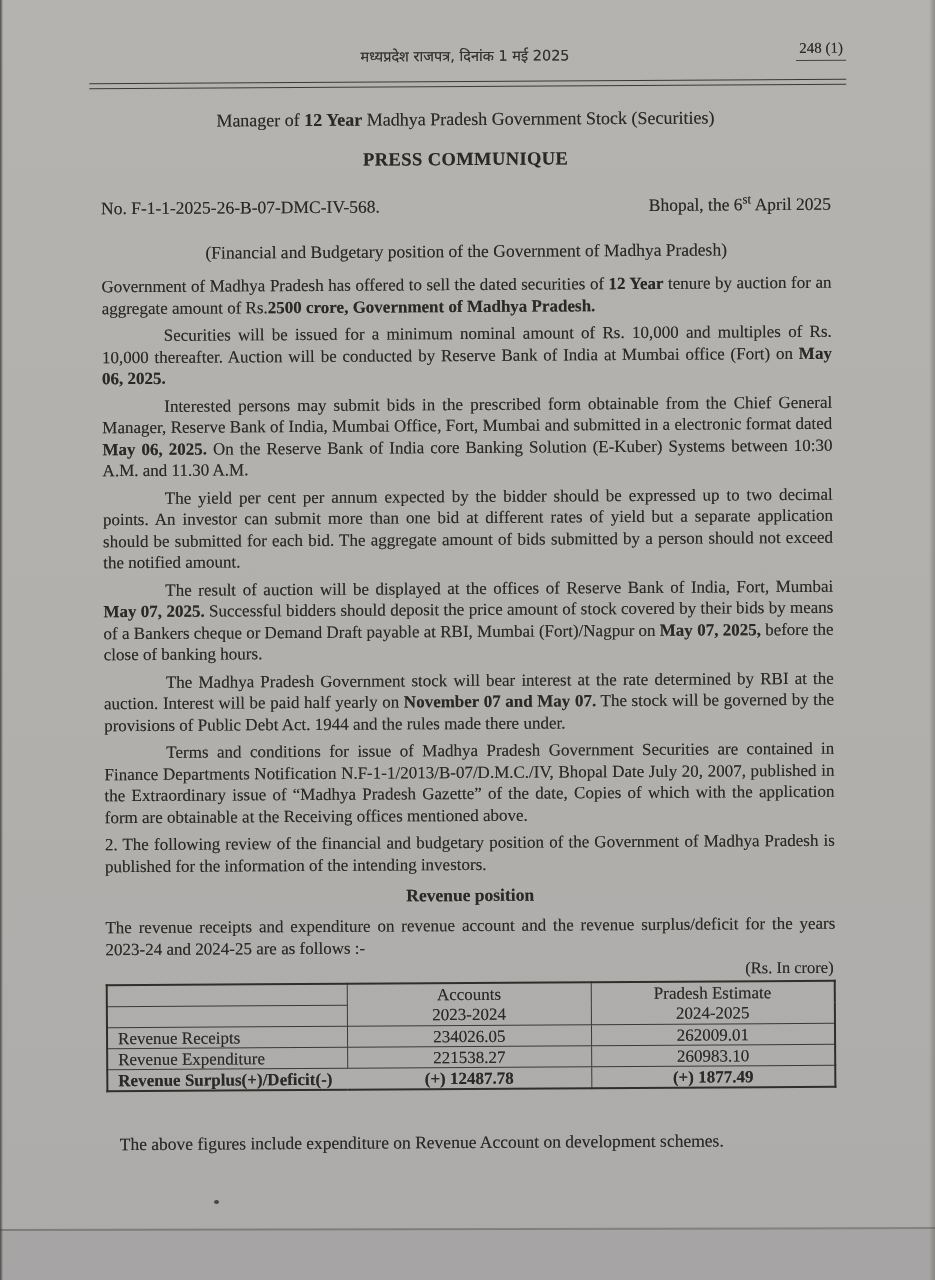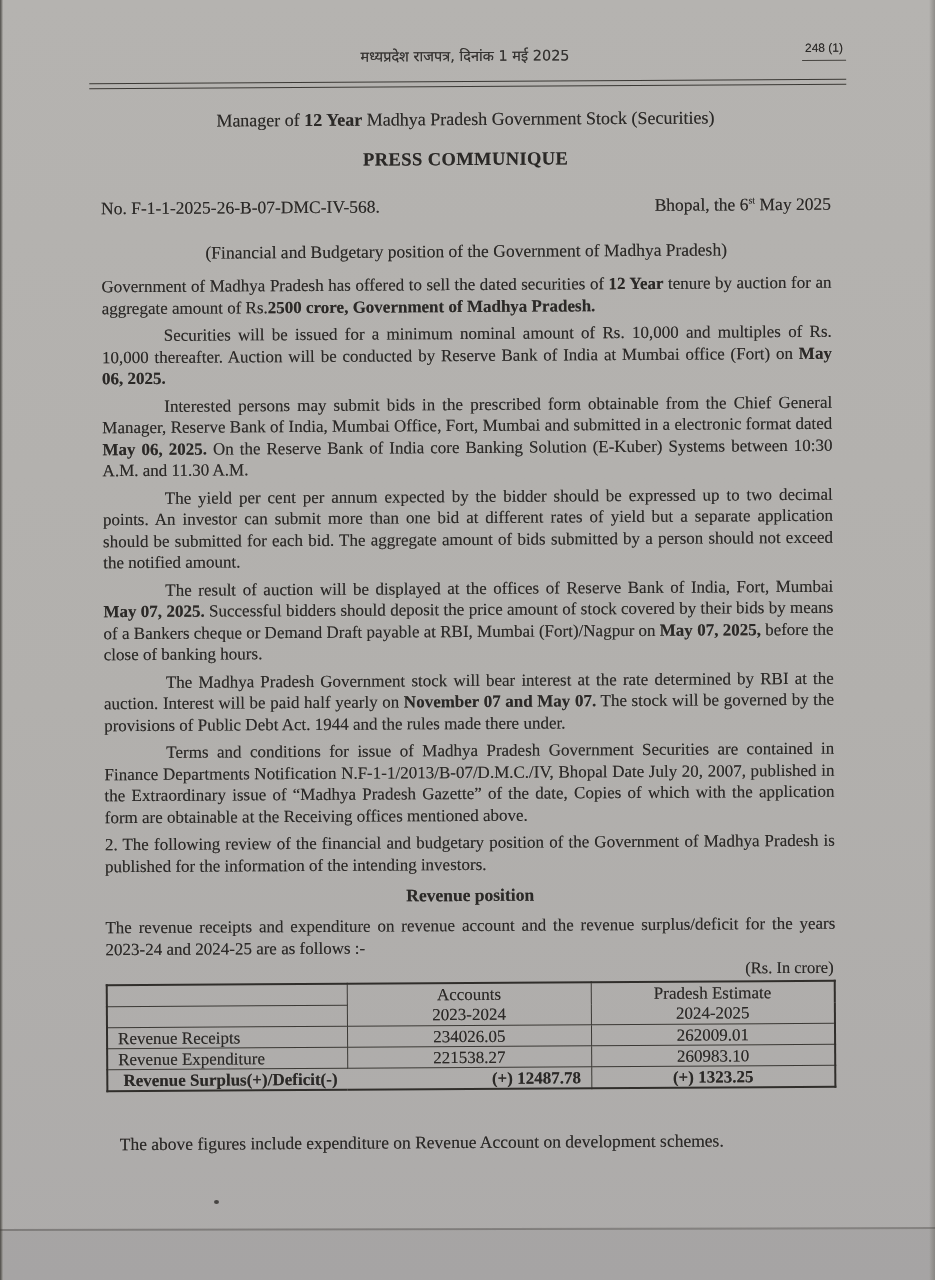--- a/index.html
+++ b/index.html
@@ -25,51 +25,51 @@
     background:#23211f;border-radius:50%;opacity:.75;}
 
   .page-content{
     position:absolute;left:100px;top:46px;width:730px;
     transform:rotate(-0.35deg);transform-origin:50% 0;
   }
   .gz-header{position:relative;text-align:center;
     font-family:"DejaVu Sans","Liberation Sans",sans-serif;
     font-size:14.5px;line-height:20px;color:#343230;}
   .page-num{position:absolute;right:-16px;top:-6px;
-    font-family:Liberation Sans, sans-serif;font-size:12px;color:#2b2927;
+    font-family:Liberation Serif, serif;font-size:15px;color:#2b2927;
     border-bottom:1.5px solid #45433f;padding:0 3px 2px;}
   .double-rule{margin:15px -16px 0 -11px;height:4px;
     border-top:1.8px solid #3b3935;border-bottom:1.3px solid #3b3935;}
 
   .title{margin-top:20px;text-align:center;font-size:18px;line-height:24px;}
   .press{margin-top:18px;text-align:center;font-size:18.5px;font-weight:bold;letter-spacing:.4px;}
   .refrow{margin-top:26px;display:flex;justify-content:space-between;align-items:flex-start;font-size:17.5px;}
   .place-date{font-size:17.5px;}
-  sup{vertical-align:super;font-size:10px;line-height:0;}
+  sup{vertical-align:super;font-size:13px;line-height:0;}
   .subtitle{margin-top:24px;text-align:center;font-size:17.5px;}
 
   .paras{margin-top:12px;}
   p.para{margin:6px 0 0;font-size:17px;line-height:21.5px;text-align:justify;}
   p.para.indent{text-indent:62px;}
 
   .rev-head{margin-top:10px;text-align:center;font-weight:bold;font-size:17.5px;}
   .rev-intro{margin-top:9px;font-size:17px;line-height:21.5px;text-align:justify;}
   .rs-crore{margin-top:2px;text-align:right;font-size:16.5px;padding-right:2px;}
 
   table.rev{margin-top:2px;width:100%;border-collapse:collapse;
     border:2px solid #302e2b;font-size:17px;color:#2b2927;}
   table.rev td{border:1.5px solid #3b3935;padding:0 10px;height:20px;line-height:19px;}
   td.c1{width:33%;text-align:left;}
   td.c2{width:33.5%;text-align:center;}
   td.c3{text-align:center;}
   tr.hdr td.c2,tr.hdr td.c3{border-bottom-style:none;}
   tr.yr td.c2,tr.yr td.c3{border-top-style:none;}
   tr.sum td{font-weight:bold;}
-  tr.sum td.c1{border-right-style:none;text-align:right;}
-  tr.sum td.c2{border-left-style:none;text-align:right;}
+  tr.sum td.c1{border-right-style:none;}
+  tr.sum td.c2{border-left-style:none;}
 
   .footnote{margin-top:42px;padding-left:13px;font-size:17.5px;}
 
   
   .page-content, .page-num{text-shadow:0 0 .5px rgba(43,41,39,.55);}
 </style>
 </head>
 <body>
 
 <div class="scan-bg"></div>
@@ -87,21 +87,21 @@
   </div>
 
   <div class="double-rule"></div>
 
   <div class="title"><span>Manager of </span><b>12 Year</b><span> Madhya Pradesh Government Stock (Securities)</span></div>
 
   <div class="press">PRESS COMMUNIQUE</div>
 
   <div class="refrow">
     <span>No. F-1-1-2025-26-B-07-DMC-IV-568.</span>
-    <span class="place-date"><span>Bhopal, the 6</span><sup>st</sup><span> May 2025</span></span>
+    <span class="place-date"><span>Bhopal, the 6</span><sup>st</sup><span> April 2025</span></span>
   </div>
 
   <div class="subtitle">(Financial and Budgetary position of the Government of Madhya Pradesh)</div>
 
   <div class="paras">
       <p class="para"><span>Government of Madhya Pradesh has offered to sell the dated securities of </span><b>12 Year</b><span> tenure by auction for an aggregate amount of Rs.</span><b>2500 crore, Government of Madhya Pradesh.</b></p>
       <p class="para indent"><span>Securities will be issued for a minimum nominal amount of Rs. 10,000 and multiples of Rs. 10,000 thereafter. Auction will be conducted by Reserve Bank of India at Mumbai office (Fort) on </span><b>May 06, 2025.</b></p>
       <p class="para indent"><span>Interested persons may submit bids in the prescribed form obtainable from the Chief General Manager, Reserve Bank of India, Mumbai Office, Fort, Mumbai and submitted in a electronic format dated </span><b>May 06, 2025.</b><span> On the Reserve Bank of India core Banking Solution (E-Kuber) Systems between 10:30 A.M. and 11.30 A.M.</span></p>
       <p class="para indent"><span>The yield per cent per annum expected by the bidder should be expressed up to two decimal points. An investor can submit more than one bid at different rates of yield but a separate application should be submitted for each bid. The aggregate amount of bids submitted by a person should not exceed the notified amount.</span></p>
       <p class="para indent"><span>The result of auction will be displayed at the offices of Reserve Bank of India, Fort, Mumbai </span><b>May 07, 2025.</b><span> Successful bidders should deposit the price amount of stock covered by their bids by means of a Bankers cheque or Demand Draft payable at RBI, Mumbai (Fort)/Nagpur on </span><b>May 07, 2025,</b><span> before the close of banking hours.</span></p>
@@ -136,20 +136,20 @@
           <td class="c3">262009.01</td>
         </tr>
         <tr class="data">
           <td class="c1">Revenue Expenditure</td>
           <td class="c2">221538.27</td>
           <td class="c3">260983.10</td>
         </tr>
         <tr class="sum">
           <td class="c1">Revenue Surplus(+)/Deficit(-)</td>
           <td class="c2">(+) 12487.78</td>
-          <td class="c3">(+) 1323.25</td>
+          <td class="c3">(+) 1877.49</td>
         </tr>
       </tbody>
   </table>
 
   <div class="footnote">The above figures include expenditure on Revenue Account on development schemes.</div>
 
 </div>
 
 </body></html>

